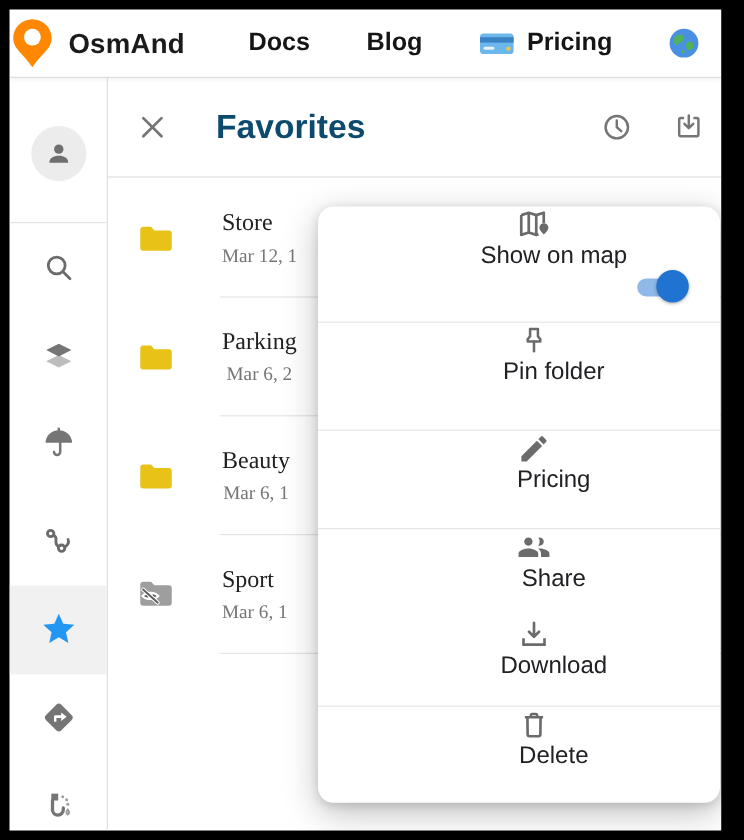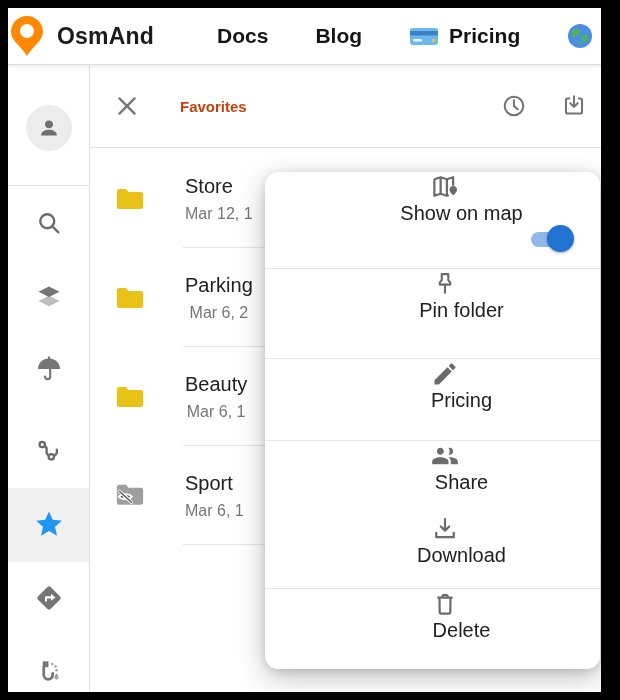--- a/index.html
+++ b/index.html
@@ -8,46 +8,46 @@
   .app{position:absolute;left:8px;top:8px;width:593px;height:684px;background:#fff;overflow:hidden;}
 
   
   .navbar{position:absolute;left:0;top:0;width:100%;height:57px;background:#fff;
           border-bottom:1px solid #ddd;box-shadow:0 2px 4px rgba(0,0,0,.07);
           display:flex;align-items:center;box-sizing:border-box;
           white-space:nowrap;z-index:5;}
   .brand-text{font-size:23px;font-weight:700;color:#1b1b1b;margin-left:11px;letter-spacing:.2px;}
   .nav-link{display:flex;align-items:center;gap:10px;margin-left:47px;font-size:21px;
             font-weight:600;color:#151515;cursor:pointer;flex-shrink:0;}
-  .nav-link:first-of-type{margin-left:12px;}
+  .nav-link:first-of-type{margin-left:2px;}
   .nav-links{display:flex;align-items:center;margin-left:51px;}
 
   
   .sidebar{position:absolute;left:0;top:57px;width:82px;bottom:0;background:#fff;
            border-right:1px solid #e0e0e0;box-sizing:border-box;}
   .side-item{position:absolute;left:0;width:100%;display:flex;justify-content:center;cursor:pointer;}
   .side-divider{position:absolute;left:0;top:120px;width:100%;height:1px;background:#e4e4e4;}
   .side-active-bg{position:absolute;left:0;top:423px;width:100%;height:74px;background:#f1f1f1;}
   .avatar-circle{width:46px;height:46px;border-radius:50%;background:#ececec;
                  display:flex;align-items:center;justify-content:center;}
 
   
   .panel{position:absolute;left:82px;top:57px;right:0;bottom:0;background:#fff;}
   .panel-header{height:83px;border-bottom:1px solid #e0e0e0;display:flex;align-items:center;
                 padding:0 14px 0 24px;box-sizing:border-box;}
-  .panel-title{font-size:15px;font-weight:600;color:#c2410c;margin-left:40px;flex:0 0 auto;}
+  .panel-title{font-size:28px;font-weight:600;color:#0c4a6e;margin-left:40px;flex:0 0 auto;}
   .header-spacer{flex:1;}
   .hdr-icon{width:26px;height:26px;display:flex;align-items:center;justify-content:center;cursor:pointer;}
   .hdr-icon + .hdr-icon{margin-left:34px;}
 
   .folder-list{position:absolute;left:0;top:84px;right:0;bottom:0;overflow:hidden;}
   .folder-row{position:relative;height:99px;display:flex;align-items:center;
               padding-left:25px;box-sizing:border-box;cursor:pointer;}
   .folder-row::after{content:"";position:absolute;left:93px;right:0;bottom:0;height:1px;background:#e4e4e4;}
-  .folder-texts{margin-left:40px;}
+  .folder-texts{margin-left:40px;font-family:Liberation Serif, serif;}
   .folder-name{font-size:20px;color:#212121;}
   .folder-date{font-size:16px;color:#767676;margin-top:7px;text-align:center;}
 
   
   .menu{position:absolute;left:257px;top:164px;width:335px;background:#fff;border-radius:13px;
         box-shadow:0 8px 28px rgba(0,0,0,.25), 0 2px 8px rgba(0,0,0,.12);z-index:10;overflow:hidden;}
   .menu-item{display:flex;align-items:center;padding-left:25px;box-sizing:border-box;cursor:pointer;flex-direction:column;}
   .mi-a{height:96px}.mi-b{height:89px}.mi-c{height:81px}.mi-d{height:73px}.mi-e{height:74px}.mi-f{height:80px}
   .menu-label{font-size:20px;color:#202124;margin-left:33px;}
   .menu-divider{height:1px;background:#e6e6e6;}

